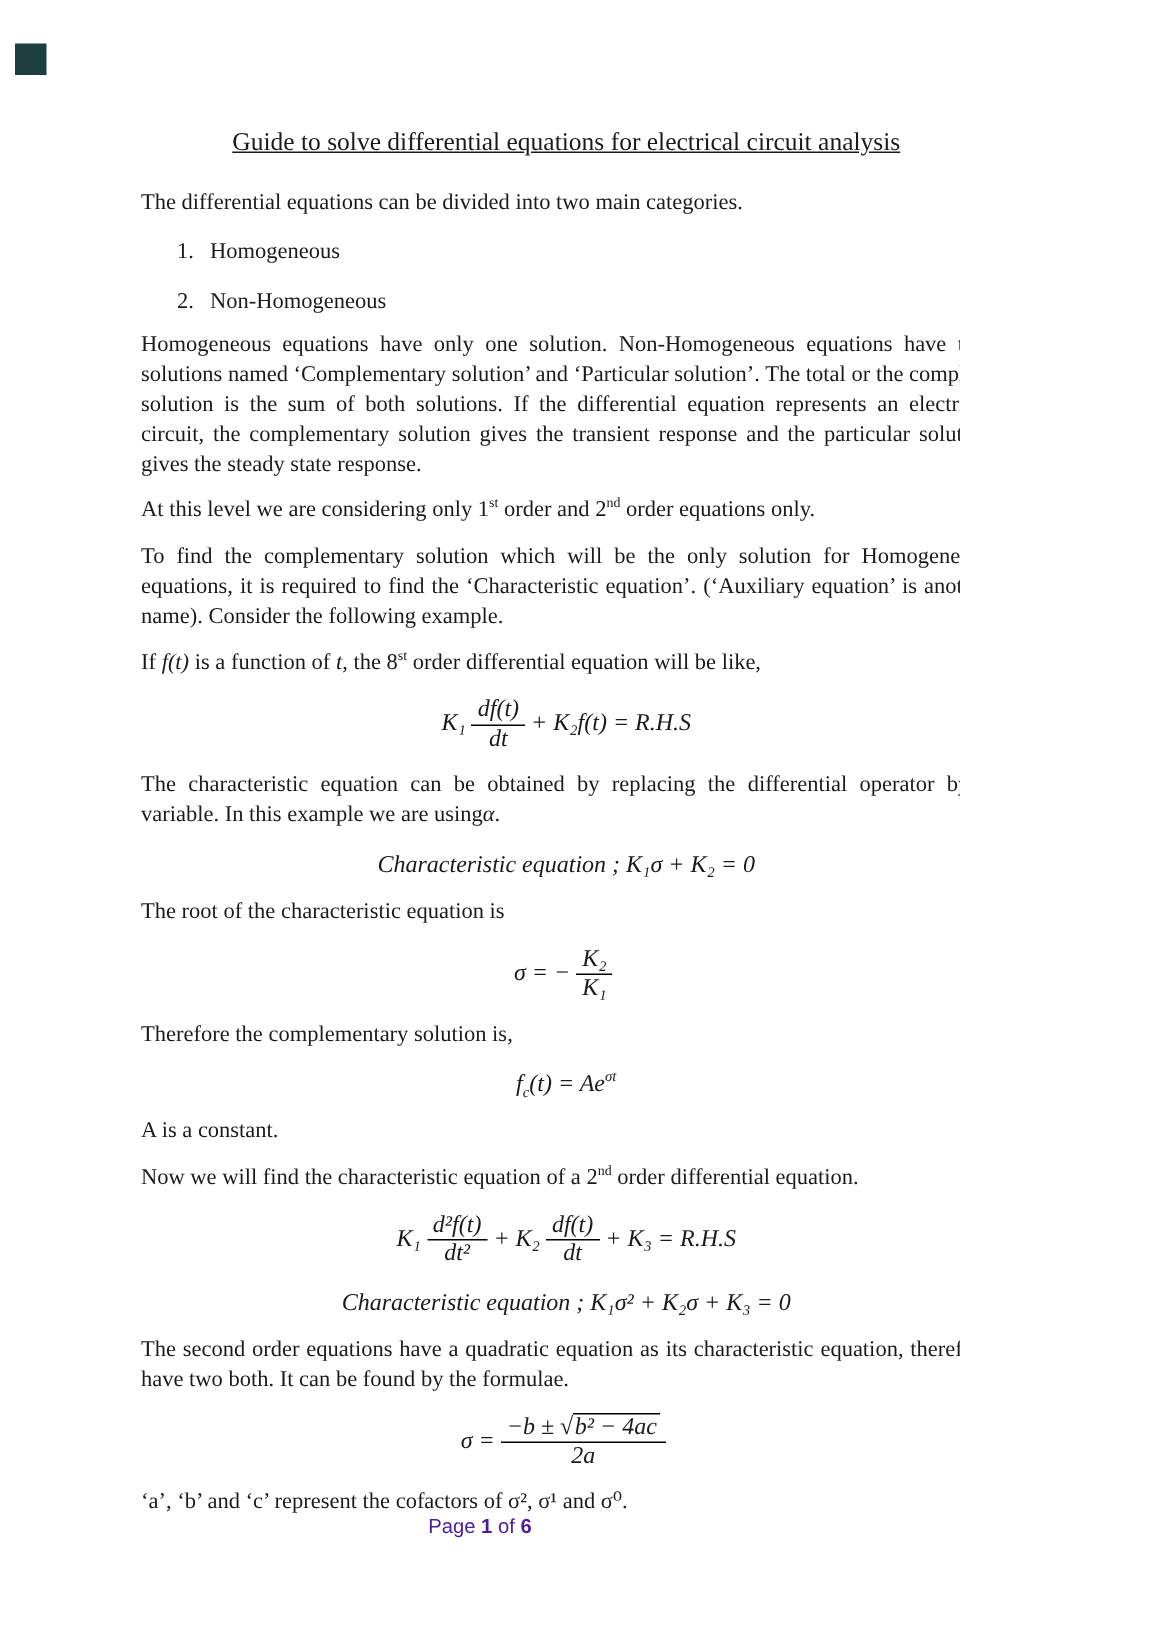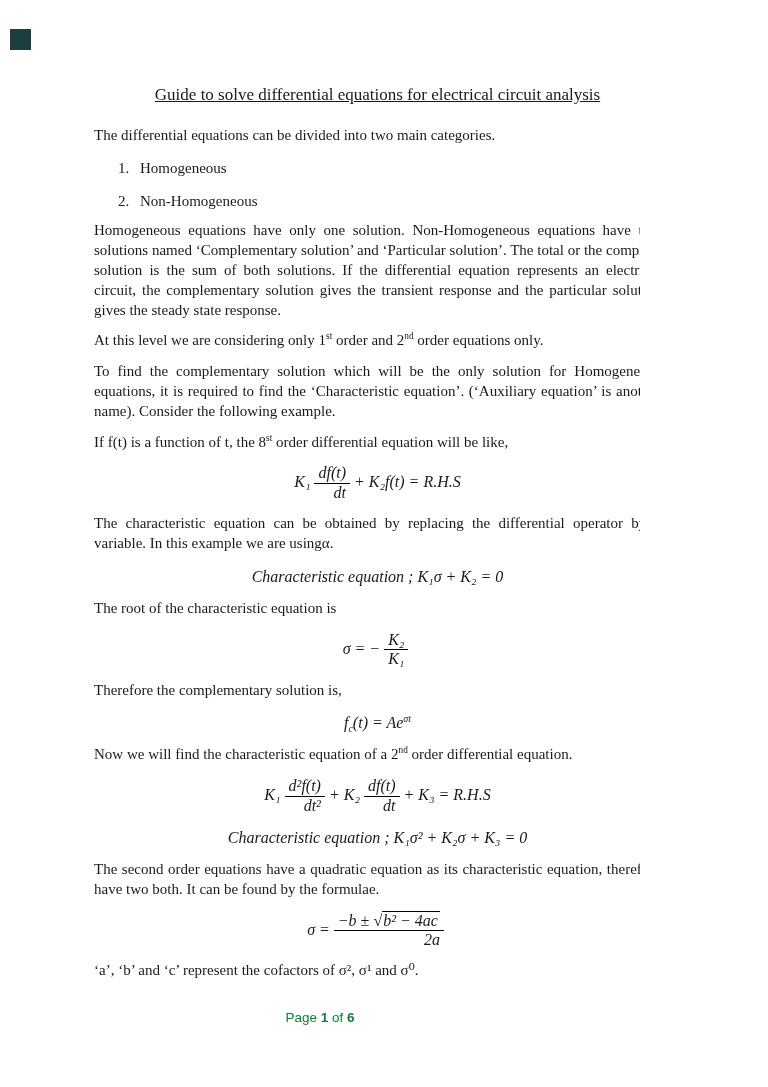--- a/index.html
+++ b/index.html
@@ -32,32 +32,32 @@
   .list-num{display:inline-block;width:22px;}
   sup.s, sub.s{font-size:0.62em;line-height:0;}
   .eq{
     text-align:center;
     font-family:Liberation Serif, serif;
     font-style:italic;
     font-size:16px;
     margin:12px 0;
   }
   .frac{
-    display:inline-flex;flex-direction:column;align-items:flex-end;
+    display:inline-flex;flex-direction:column;align-items:center;
     vertical-align:middle;margin:0 4px;line-height:1.15;
   }
   .fnum{border-bottom:1.3px solid #000;padding:0 4px;}
   .fden{padding:0 4px;}
   .rad{border-top:1.3px solid #000;padding:0 2px 0 1px;}
-  .ital{}
+  .ital{font-style:italic;}
   .footer{
     position:absolute;bottom:62px;left:0;width:100%;
     text-align:center;
     font-family:"Liberation Sans","DejaVu Sans",sans-serif;
-    font-size:13.5px;color:#15803d;
+    font-size:13.5px;color:#4c1d95;
   }
   .footer b{font-weight:bold;}
 </style>
 </head>
 <body>
 
 <div class="page">
 
   <div class="corner-mark"></div>
 
@@ -103,20 +103,21 @@
           <span class="fden">K₁</span>
         </span>
     </div>
 
     <p class="body">Therefore the complementary solution is,</p>
 
     <div class="eq">
       <span>f</span><sub class="s">c</sub><span>(t) = Ae</span><sup class="s">σt</sup>
     </div>
 
+    <p class="body">A is a constant.</p>
 
     <p class="body"><span>Now we will find the characteristic equation of a 2</span><sup class="s">nd</sup><span> order differential equation.</span></p>
 
     <div class="eq">
       <span>K₁</span><span class="frac">
           <span class="fnum">d²f(t)</span>
           <span class="fden">dt²</span>
         </span><span>+ K₂</span><span class="frac">
           <span class="fnum">df(t)</span>
           <span class="fden">dt</span>

